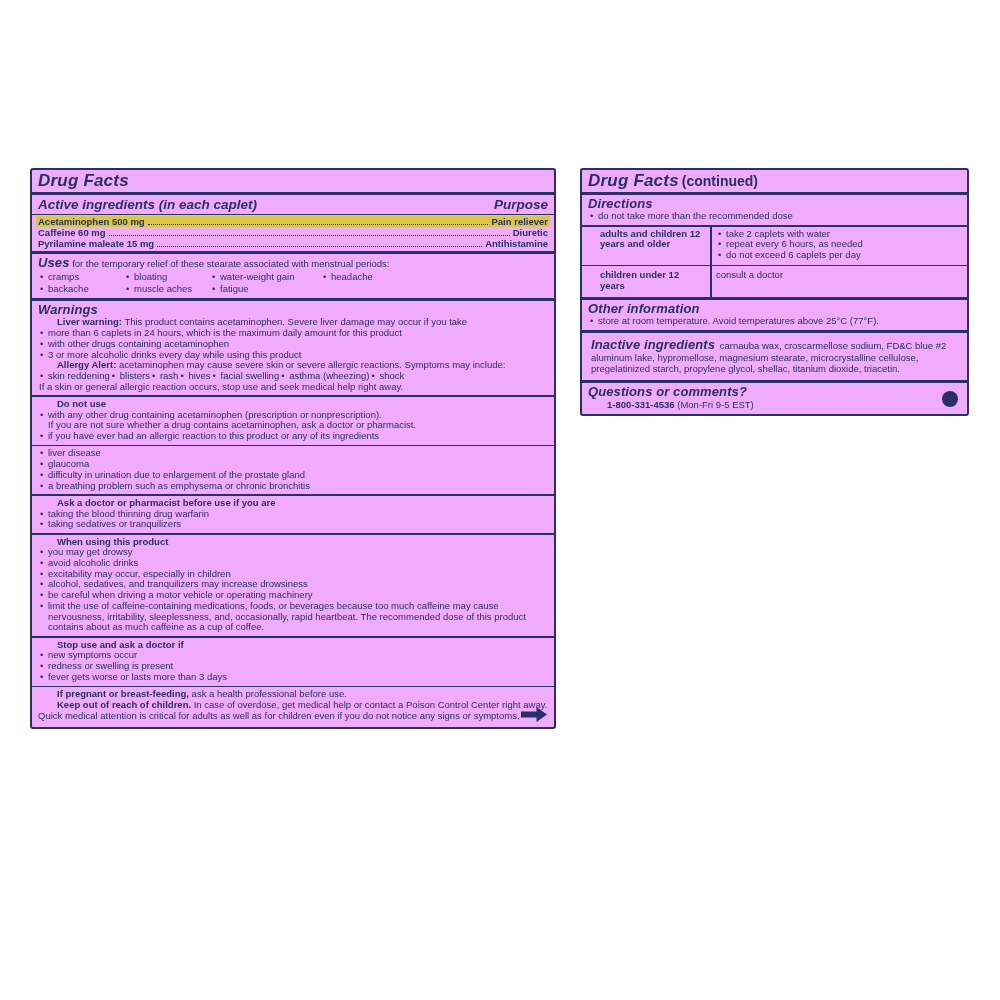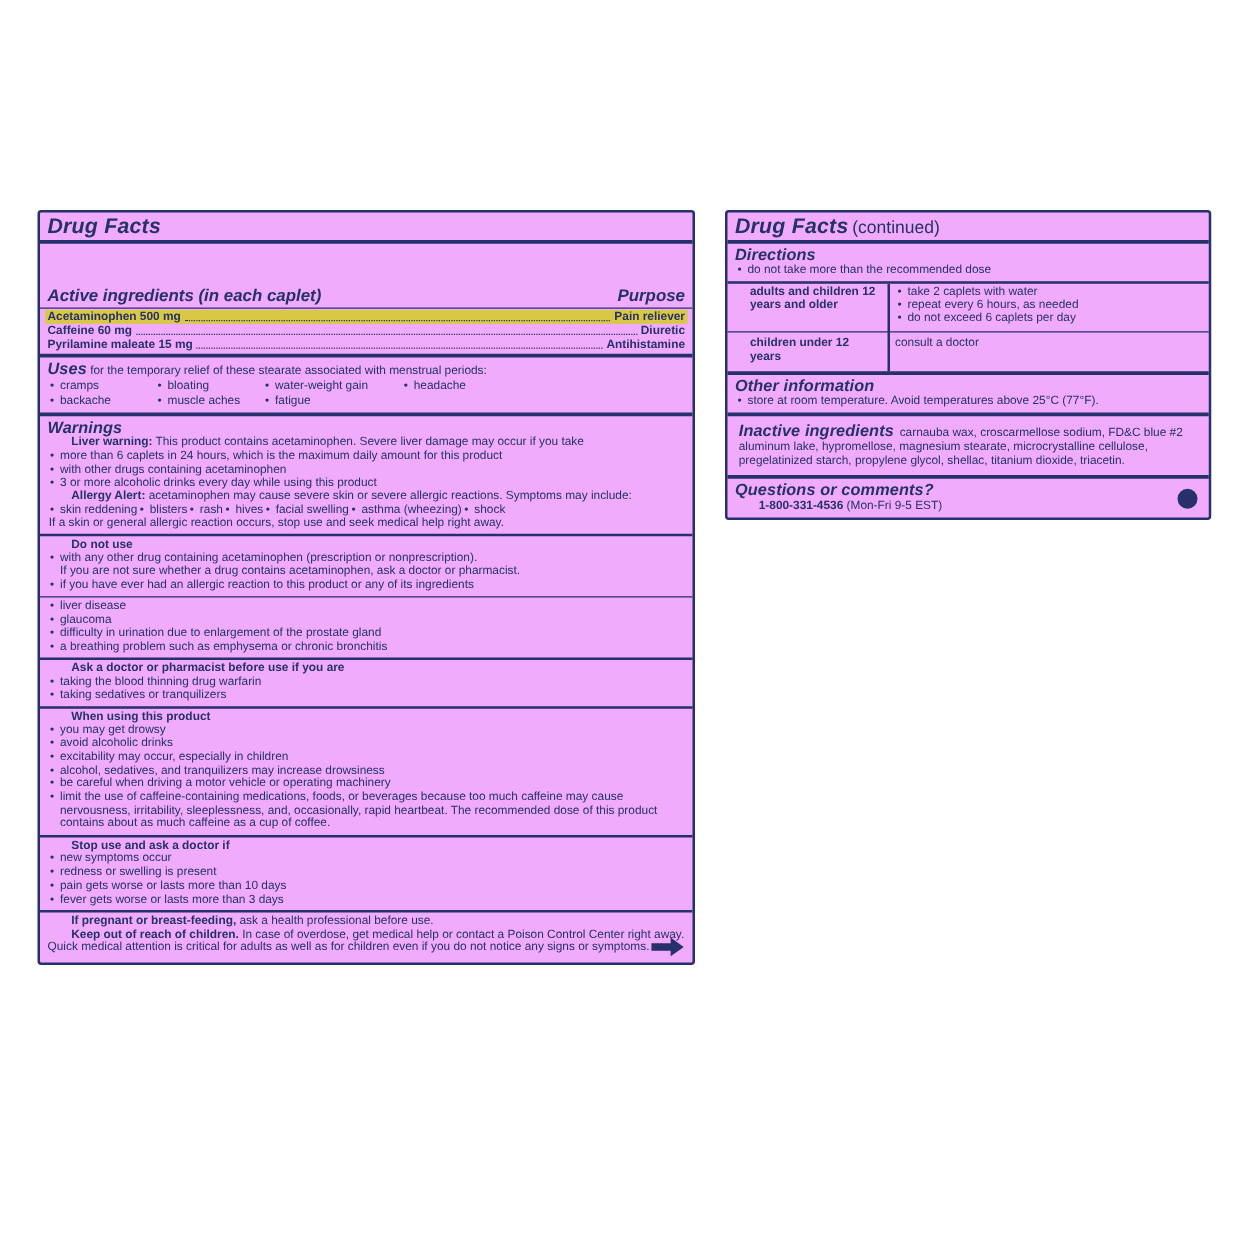--- a/index.html
+++ b/index.html
@@ -10,22 +10,22 @@
   }
   .panel{
     position:absolute;background:#f0abfc;border:2.5px solid #26306b;border-radius:3px;
     box-sizing:border-box;font-size:9.5px;line-height:1.13;
   }
   .panel-left{left:30px;top:168px;width:526px;}
   .panel-right{left:580px;top:168px;width:389px;}
   .pad{padding:1px 6px 2px;}
   .sec{padding:2px 6px 3px;}
   .title{font-size:17px;font-weight:bold;font-style:italic;letter-spacing:.2px;}
-  .title-suffix{font-size:14px;font-weight:normal;font-style:normal;margin-left:3px;}
-  .h1{font-size:13.5px;font-weight:bold;font-style:italic;margin-top:32px;}
+  .title-suffix{font-size:14px;font-weight:bold;font-style:normal;margin-left:3px;}
+  .h1{font-size:13.5px;font-weight:bold;font-style:italic;}
   .h2{font-size:13px;font-weight:bold;font-style:italic;letter-spacing:.1px;}
   .b{font-weight:bold;padding-left:19px;}
   .rule{background:#26306b;width:100%;}
   .r1{height:1.5px;}
   .r2{height:2.5px;}
   .r3{height:3px;}
   .hdr-row{display:flex;justify-content:space-between;align-items:baseline;padding-top:2px;}
   .ing-wrap{padding:1px 4px 2px;font-weight:bold;}
   .ing-row{display:flex;align-items:flex-end;padding:0 2px;height:11px;}
   .ing-row .leader{flex:1;border-bottom:1.6px dotted #26306b;margin:0 3px 2px;}
@@ -165,21 +165,20 @@
     <div class="bl">alcohol, sedatives, and tranquilizers may increase drowsiness</div>
     <div class="bl">be careful when driving a motor vehicle or operating machinery</div>
     <div class="bl">limit the use of caffeine-containing medications, foods, or beverages because too much caffeine may cause nervousness, irritability, sleeplessness, and, occasionally, rapid heartbeat. The recommended dose of this product contains about as much caffeine as a cup of coffee.</div>
   </div>
   <div class="rule r1"></div>
 
   <div class="sec">
     <div class="b">Stop use and ask a doctor if</div>
     <div class="bl">new symptoms occur</div>
     <div class="bl">redness or swelling is present</div>
-    <div class="bl">pain gets worse or lasts more than 10 days</div>
     <div class="bl">fever gets worse or lasts more than 3 days</div>
   </div>
   <div class="rule r1"></div>
 
   <div class="sec last-sec">
     <div>
       <span class="b">If pregnant or breast-feeding,</span>
       <span>ask a health professional before use.</span>
     </div>
     <div>

